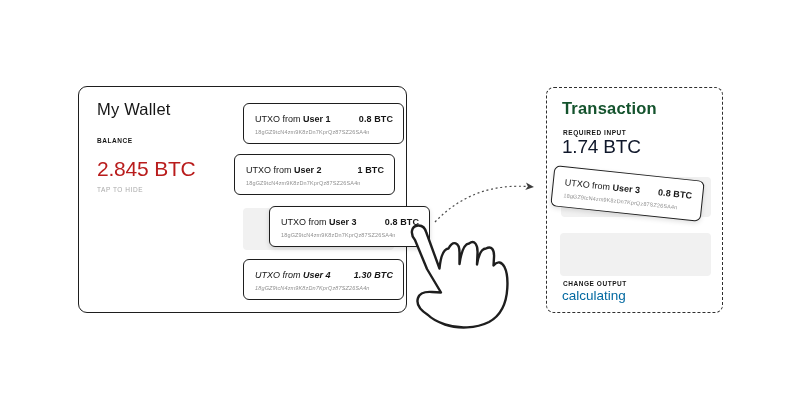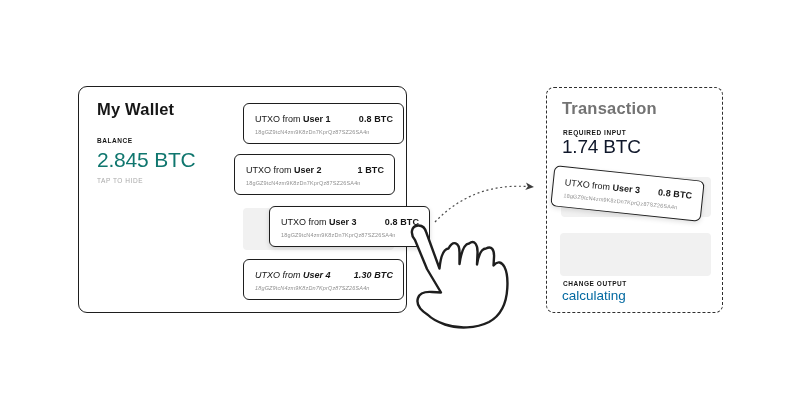--- a/index.html
+++ b/index.html
@@ -9,28 +9,28 @@
     font-family:"Liberation Sans", sans-serif; overflow:hidden;
   }
 
   
   .wallet {
     position:absolute; left:78px; top:86px; width:329px; height:227px;
     background:#fff; border:1.5px solid #1e1e1e; border-radius:9px;
   }
   .wallet-title {
     position:absolute; left:18px; top:13px;
-    font-size:16.5px; font-weight:bold; color:#161616; letter-spacing:.2px;
+    font-size:16.5px; font-weight:normal; color:#161616; letter-spacing:.2px;
   }
   .balance { position:absolute; left:18px; top:50px; }
   .micro {
     font-size:6.5px; font-weight:bold; color:#161616; letter-spacing:.55px;
   }
   .balance-value {
-    margin-top:4px; font-size:21px; color:#0f766e; letter-spacing:-.2px;
+    margin-top:13px; font-size:21px; color:#b91c1c; letter-spacing:-.2px;
   }
   .balance-hint {
     margin-top:5px; font-size:6.5px; color:#a9a9a9; letter-spacing:.55px;
   }
 
   
   .utxo-card {
     position:absolute; width:161px; height:41px;
     background:#fff; border:1.4px solid #1e1e1e; border-radius:6px;
   }
@@ -56,21 +56,21 @@
     box-shadow:0 2px 5px rgba(0,0,0,.14);
   }
 
   
   .txn {
     position:absolute; left:546px; top:87px; width:177px; height:226px;
     background:#fff; border:1.5px dashed #2f2f2f; border-radius:8px;
   }
   .txn-title {
     position:absolute; left:15px; top:11px;
-    font-size:16.5px; font-weight:bold; color:#737373; letter-spacing:.2px;
+    font-size:16.5px; font-weight:bold; color:#14532d; letter-spacing:.2px;
   }
   .txn-input-label { position:absolute; left:16px; top:41px; }
   .txn-input-value {
     position:absolute; left:15px; top:48px;
     font-size:19px; color:#0f172a; letter-spacing:-.2px;
   }
   .txn-slot-1 {
     position:absolute; left:14px; top:89px; width:150px; height:40px;
     background:#f1f1f1; border-radius:4px;
   }

